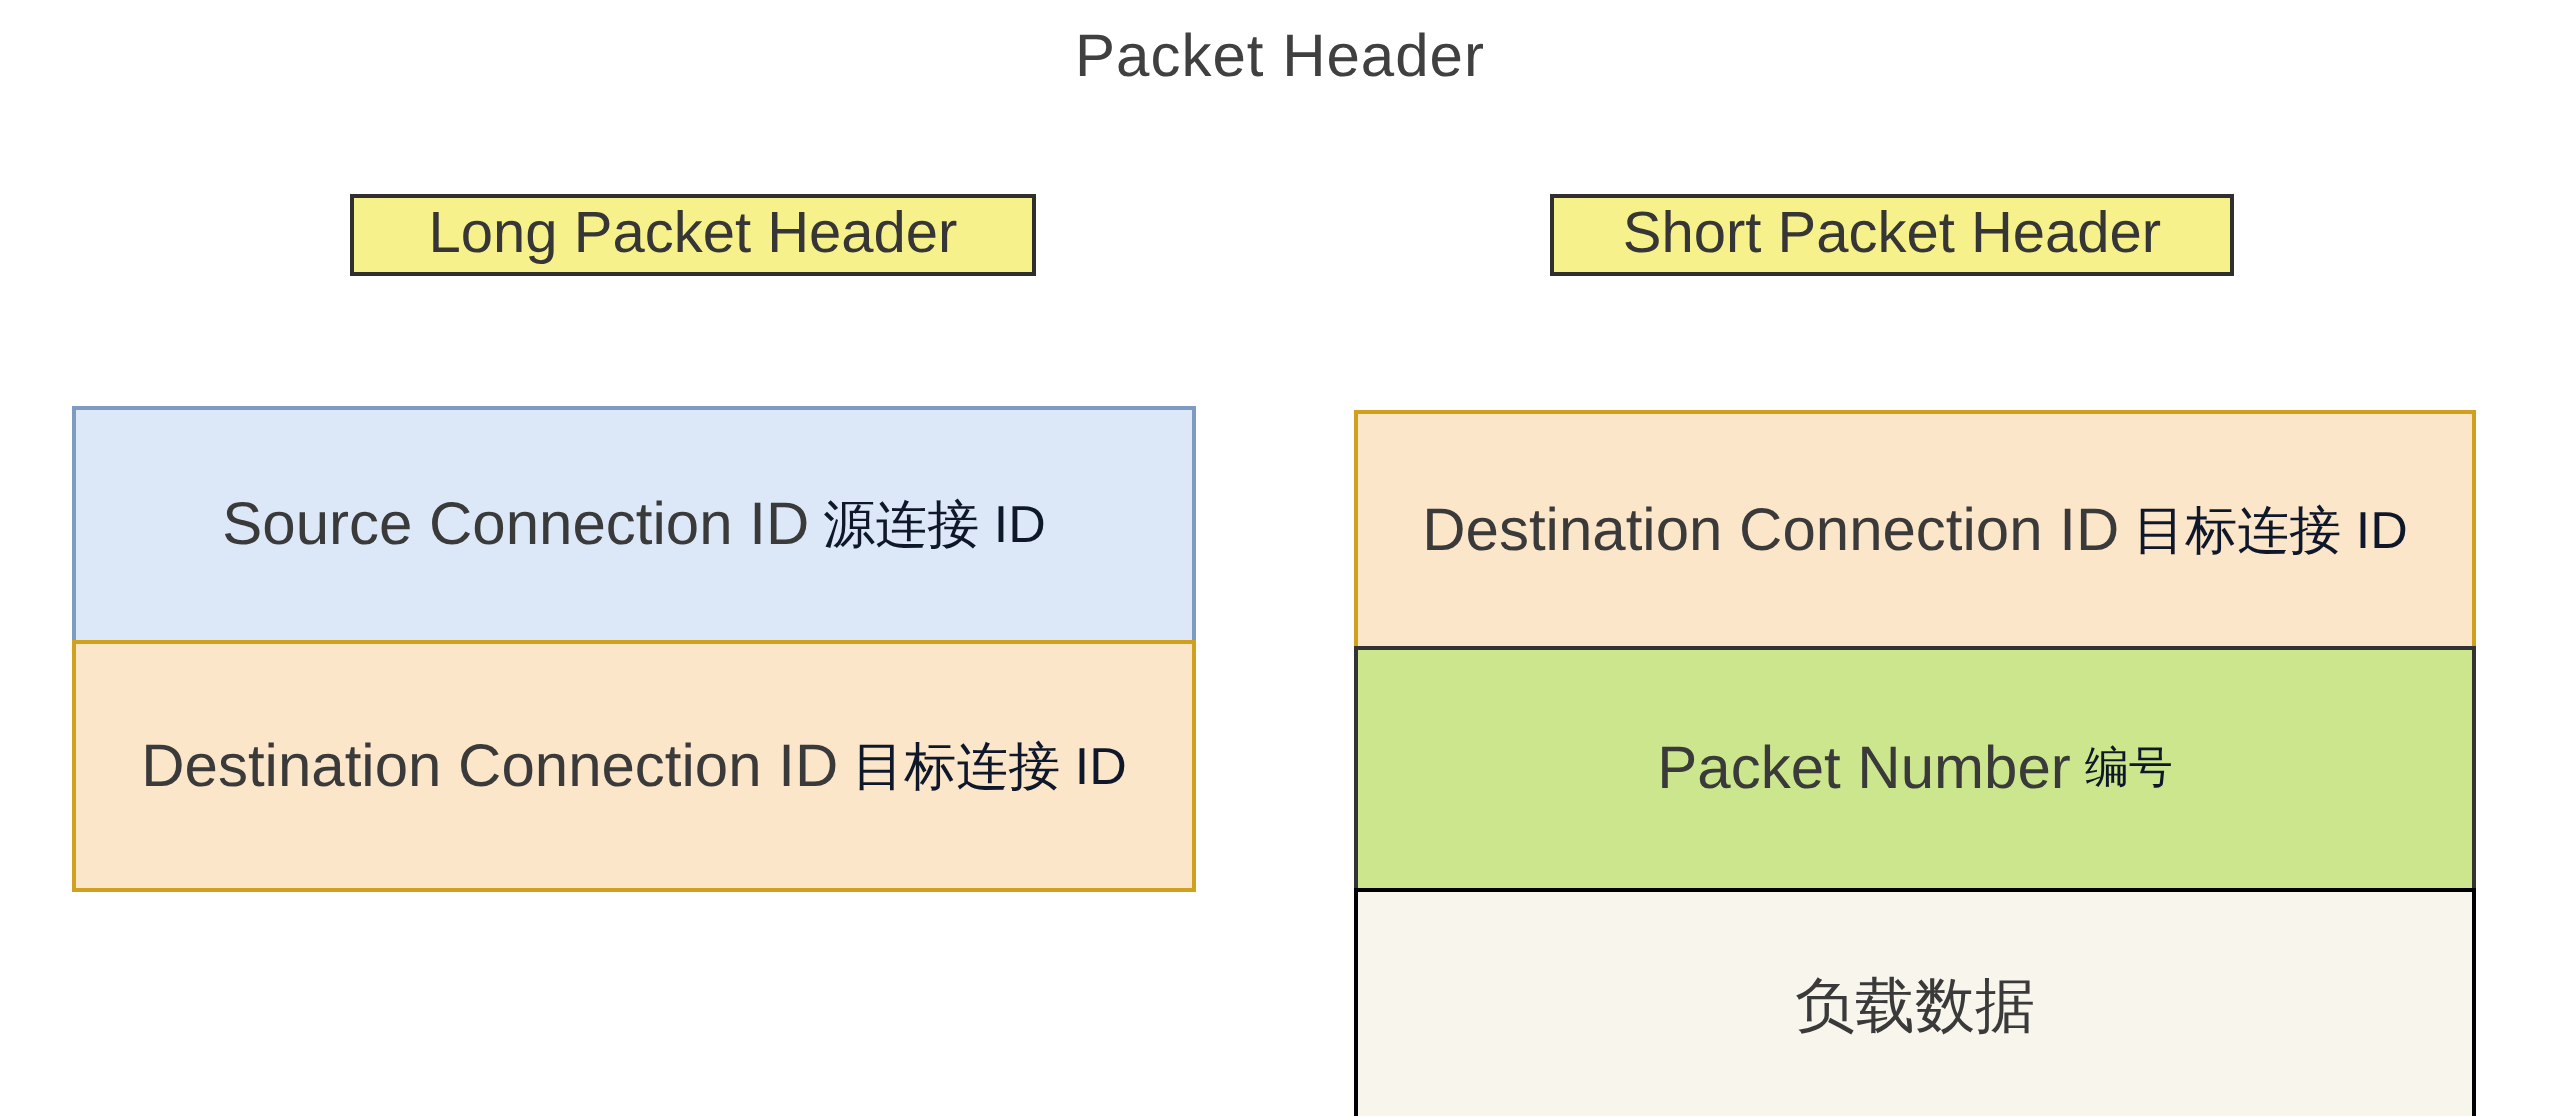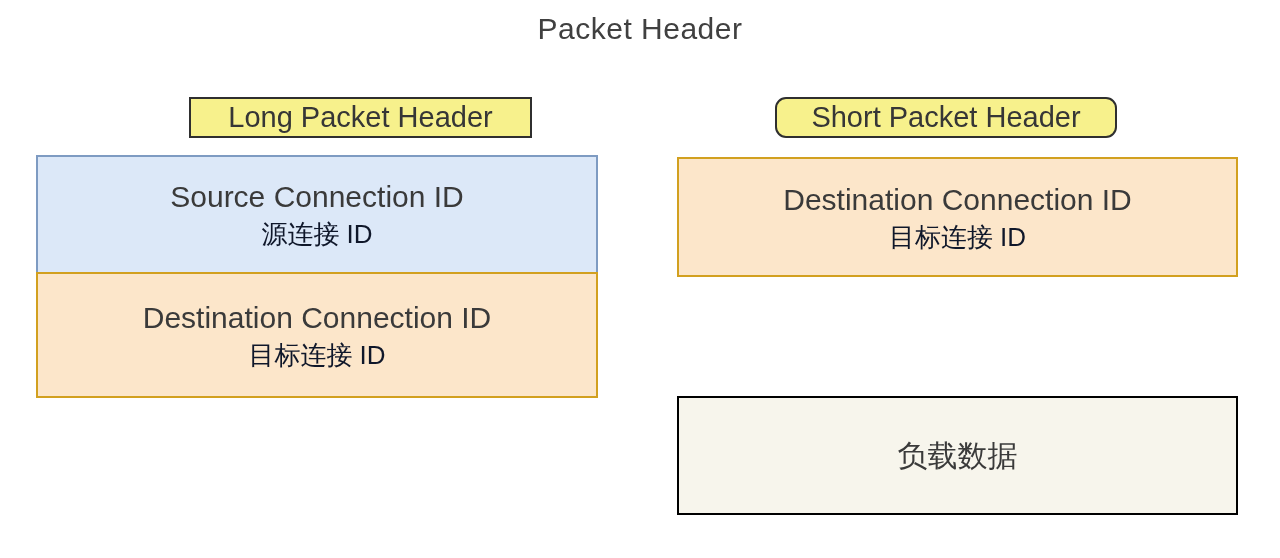--- a/index.html
+++ b/index.html
@@ -32,32 +32,33 @@
     height: 41px;
     box-sizing: border-box;
     background: #f7f18c;
     border: 2px solid #2f2f2f;
     display: flex;
     align-items: center;
     justify-content: center;
     font-size: 29px;
     color: #363636;
   }
-  .tag-long  { left: 189px; width: 343px; }
-  .tag-short { left: 775px; width: 342px; border-radius: 11px; }
+  .tag-long  { left: 175px; width: 343px; }
+  .tag-short { left: 775px; width: 342px; }
 
   .cell {
     position: absolute;
     box-sizing: border-box;
     display: flex;
-    flex-direction: column;
+    flex-direction: row;
     align-items: center;
     justify-content: center;
     gap: 7px;
     text-align: center;
+    margin-top: 48px;
   }
   .cell-title    { font-size: 30px; color: #3a3a3a; line-height: 1.1; }
   .cell-subtitle { font-size: 26px; color: #0f172a; line-height: 1.1; }
   .cell-subtitle.small { font-size: 22px; }
 
   .cell-blue {
     left: 36px; top: 155px; width: 562px; height: 119px;
     background: #dce8f8;
     border: 2px solid #7e9bc2;
   }
@@ -101,18 +102,22 @@
   <div class="cell cell-peach-long">
     <div class="cell-title">Destination Connection ID</div>
     <div class="cell-subtitle">目标连接 ID</div>
   </div>
 
   <div class="cell cell-peach-short">
     <div class="cell-title">Destination Connection ID</div>
     <div class="cell-subtitle">目标连接 ID</div>
   </div>
 
+  <div class="cell cell-green">
+    <div class="cell-title">Packet Number</div>
+    <div class="cell-subtitle small">编号</div>
+  </div>
 
   <div class="cell cell-cream">
     <div class="cell-title">负载数据</div>
   </div>
 
 </div>
 
 </body></html>

